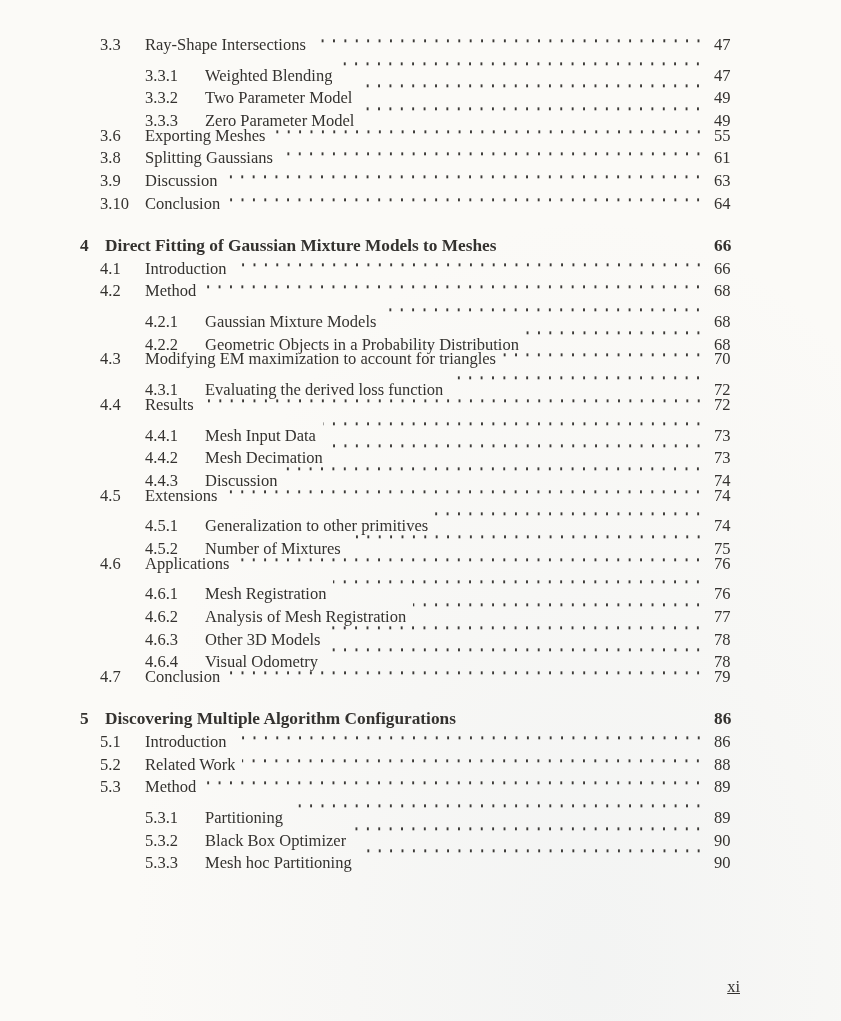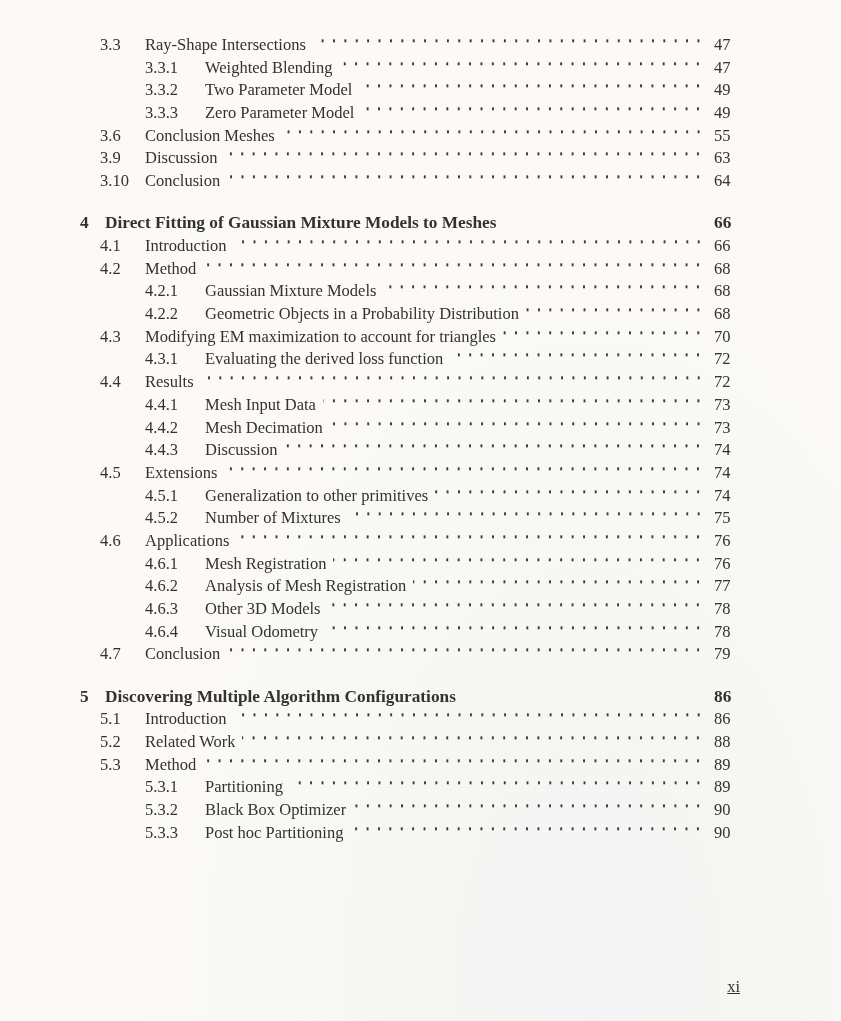--- a/index.html
+++ b/index.html
@@ -58,21 +58,21 @@
     flex: 0 0 auto;
     min-width: 26px;
   }
   
   .level-chapter { padding-left: 0; margin-top: 19.5px; font-weight: bold; font-size: 17.3px; }
   .level-chapter .num { width: 25px; }
   .level-chapter .dots { background-image: none; }
   .level-section { padding-left: 20px; }
   .level-section .num { width: 45px; }
   .level-subsection { padding-left: 65px; }
-  .level-subsection .num { width: 60px; }
+  .level-subsection .num { width: 60px; margin-top: 8px; }
 
   .page-footer {
     position: absolute;
     right: 101px;
     top: 976px;
     font-size: 16.5px;
     line-height: 22px;
     text-decoration: underline;
   }
 </style>
@@ -100,23 +100,29 @@
     <span class="pagenum">49</span>
   </div>
       <div class="toc-row level-subsection">
     <span class="num">3.3.3</span>
     <span class="title">Zero Parameter Model</span>
     <span class="dots"></span>
     <span class="pagenum">49</span>
   </div>
       <div class="toc-row level-section">
     <span class="num">3.6</span>
-    <span class="title">Conclusion Meshes</span>
+    <span class="title">Exporting Meshes</span>
     <span class="dots"></span>
     <span class="pagenum">55</span>
+  </div>
+      <div class="toc-row level-section">
+    <span class="num">3.8</span>
+    <span class="title">Splitting Gaussians</span>
+    <span class="dots"></span>
+    <span class="pagenum">61</span>
   </div>
       <div class="toc-row level-section">
     <span class="num">3.9</span>
     <span class="title">Discussion</span>
     <span class="dots"></span>
     <span class="pagenum">63</span>
   </div>
       <div class="toc-row level-section">
     <span class="num">3.10</span>
     <span class="title">Conclusion</span>
@@ -274,21 +280,21 @@
     <span class="pagenum">89</span>
   </div>
       <div class="toc-row level-subsection">
     <span class="num">5.3.2</span>
     <span class="title">Black Box Optimizer</span>
     <span class="dots"></span>
     <span class="pagenum">90</span>
   </div>
       <div class="toc-row level-subsection">
     <span class="num">5.3.3</span>
-    <span class="title">Post hoc Partitioning</span>
+    <span class="title">Mesh hoc Partitioning</span>
     <span class="dots"></span>
     <span class="pagenum">90</span>
   </div>
     </main>
   <footer class="page-footer">
     <span>xi</span>
   </footer>
 </div>
 
 </body></html>

